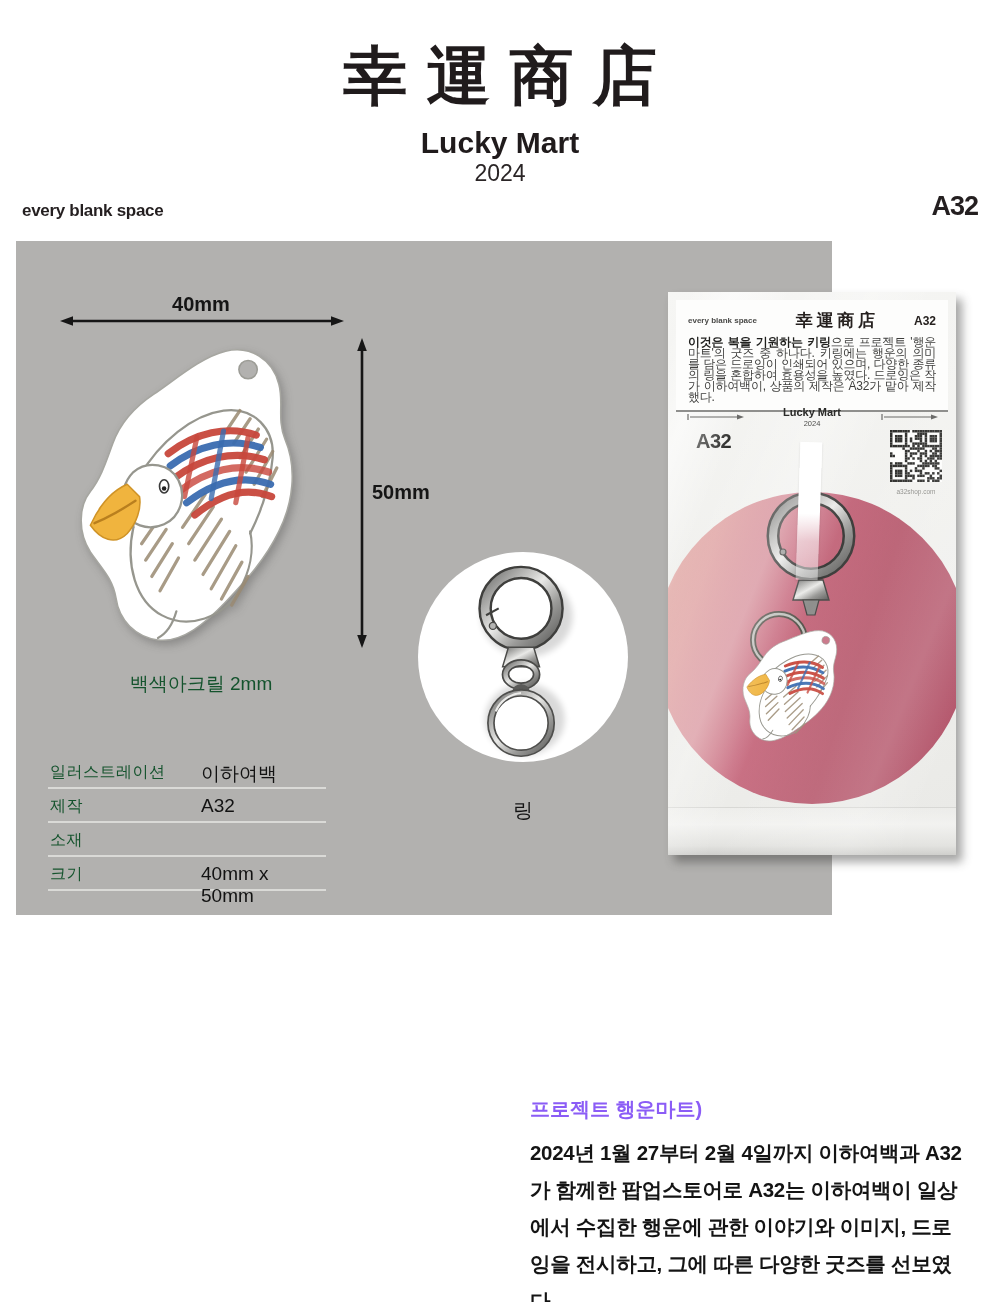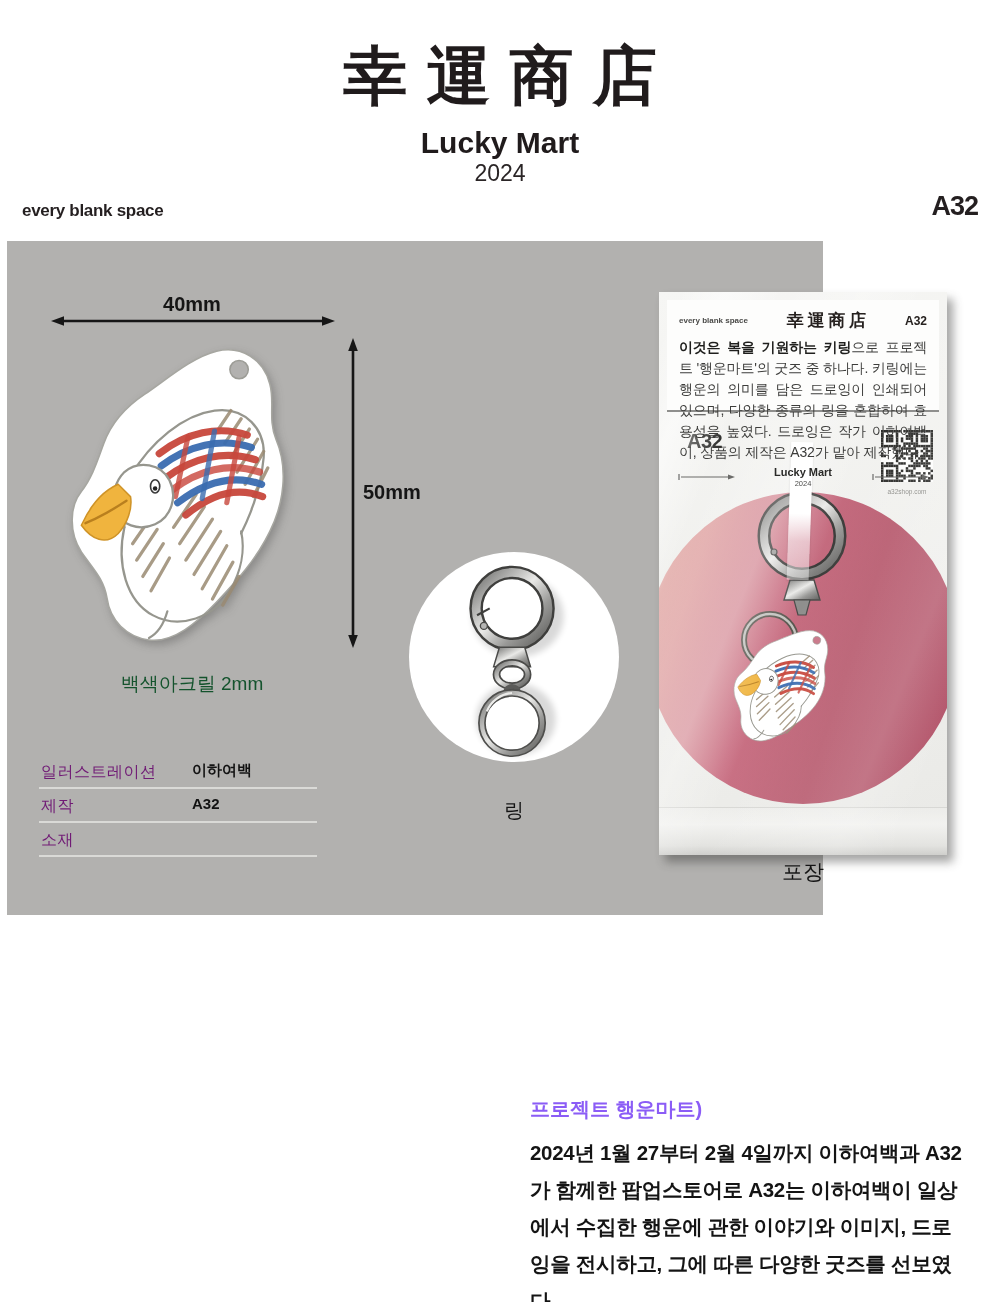--- a/index.html
+++ b/index.html
@@ -14,37 +14,37 @@
   .masthead-sub { position:absolute; top:126px; left:0; width:100%; text-align:center;
     font-size:30px; font-weight:800; letter-spacing:0; color:#201b1c; }
   .masthead-year { position:absolute; top:160px; left:0; width:100%; text-align:center;
     font-size:23px; font-weight:400; color:#2a2526; }
   .masthead-brand { position:absolute; top:201px; left:22px; font-size:17px; font-weight:700;
     letter-spacing:-0.3px; color:#241f20; }
   .masthead-code { position:absolute; top:191px; right:22px; font-size:27px; font-weight:900;
     letter-spacing:-1px; color:#241f20; }
 
   
-  .gray { position:absolute; top:241px; left:7px; width:816px; height:674px; background:#b2b1af; }
+  .gray { position:absolute; top:241px; left:16px; width:816px; height:674px; background:#b2b1af; }
 
   .dim-width-label { position:absolute; left:40px; top:52px; width:290px; text-align:center;
     font-size:20px; font-weight:700; color:#151515; }
   .h-arrow { position:absolute; left:42px; top:74px; }
   .v-arrow { position:absolute; left:340px; top:95px; }
   .dim-height-label { position:absolute; left:356px; top:240px; font-size:20px; font-weight:700; color:#151515; }
 
   .charm-large { position:absolute; left:58px; top:102px; width:256px; height:318px; }
   .charm-large svg { filter:drop-shadow(3px 4px 4px rgba(40,40,40,.28)); }
   .material-caption { position:absolute; left:40px; top:430px; width:290px; text-align:center;
     font-size:19px; font-weight:400; color:#14532d; }
 
   .spec-table { position:absolute; left:32px; top:514px; width:278px; }
   .spec-row { position:relative; height:34px; border-bottom:2px solid #dadad7; }
-  .spec-row .lbl { position:absolute; left:2px; top:7px; font-size:16px; color:#701a75; letter-spacing:0.5px; }
-  .spec-row .val { position:absolute; left:153px; top:6px; font-size:15px; font-weight:700; color:#121212; }
+  .spec-row .lbl { position:absolute; left:2px; top:7px; font-size:16px; color:#14532d; letter-spacing:0.5px; }
+  .spec-row .val { position:absolute; left:153px; top:6px; font-size:19px; font-weight:400; color:#121212; }
 
   .ring-fig { position:absolute; left:402px; top:311px; width:210px; height:210px; background:#fff;
     border-radius:50%; display:flex; align-items:center; justify-content:center; overflow:hidden; }
   .ring-caption { position:absolute; left:402px; top:556px; width:210px; text-align:center;
     font-size:20px; color:#141414; }
 
   
   .package { position:absolute; left:652px; top:51px; width:288px; height:563px;
     background:linear-gradient(160deg,#f6f6f4 0%, #efefec 60%, #e9e9e6 100%);
     box-shadow:6px 7px 9px rgba(55,55,53,.45); overflow:hidden; }
@@ -52,21 +52,21 @@
     background:linear-gradient(112deg, rgba(255,255,255,0) 4%, rgba(255,255,255,.55) 13%,
       rgba(255,255,255,0) 24%, rgba(255,255,255,.28) 40%, rgba(255,255,255,0) 52%,
       rgba(255,255,255,.18) 78%, rgba(255,255,255,0) 90%); }
   .pkg-card { position:absolute; left:8px; top:8px; width:272px; height:112px; background:#fdfdfc;
     border-bottom:2px solid #8f8f8d; z-index:7; }
   .pkg-card-head { display:flex; align-items:center; justify-content:space-between; padding:9px 12px 2px 12px; }
   .pkg-card-brand { font-size:8px; font-weight:700; color:#4a4a48; letter-spacing:0; }
   .pkg-card-title { font-family:"DejaVu Serif", serif; font-weight:700; font-size:17px;
     letter-spacing:0.22em; text-indent:0.22em; color:#26211f; }
   .pkg-card-code { font-size:12px; font-weight:900; color:#26211f; }
-  .pkg-card-desc { padding:3px 12px 0 12px; font-size:14px; line-height:21px; color:#3d3d3b;
+  .pkg-card-desc { padding:3px 12px 0 12px; font-size:12px; line-height:11px; color:#3d3d3b;
     text-align:justify; letter-spacing:-0.2px; }
   .pkg-card-desc b { color:#1f1f1d; }
   .pkg-card-foot { position:relative; margin-top:3px; height:24px; }
   .pkg-foot-product { position:absolute; left:0; width:100%; top:0; text-align:center;
     font-size:11px; font-weight:800; color:#2a2a28; }
   .pkg-foot-year { position:absolute; left:0; width:100%; top:13px; text-align:center;
     font-size:7.5px; color:#4c4c4a; }
   .pkg-foot-arrow { position:absolute; top:7px; }
   .pkg-foot-arrow.left { left:10px; } .pkg-foot-arrow.right { right:10px; }
 
@@ -165,20 +165,24 @@
       <div class="spec-row">
         <span class="lbl">일러스트레이션</span>
         <span class="val">이하여백</span>
       </div>
       <div class="spec-row">
         <span class="lbl">제작</span>
         <span class="val">A32</span>
       </div>
       <div class="spec-row">
         <span class="lbl">소재</span>
+      </div>
+      <div class="spec-row">
+        <span class="lbl">크기</span>
+        <span class="val">40mm x 50mm</span>
       </div>
     </div>
 
     <div class="ring-fig">
       <svg width="146" height="206" viewBox="0 0 150 212">
         <defs>
           <linearGradient id="met" x1="0" y1="0" x2="1" y2="1">
             <stop offset="0" stop-color="#6e6e6c"></stop>
               <stop offset="0.45" stop-color="#e9e9e7"></stop>
             <stop offset="0.7" stop-color="#9a9a98"></stop>
@@ -540,19 +544,18 @@
           <span class="pkg-foot-product">Lucky Mart</span>
           <span class="pkg-foot-year">2024</span>
           <svg class="pkg-foot-arrow right" width="58" height="8" viewBox="0 0 58 8">
             <line x1="4" y1="4" x2="54" y2="4" stroke="#6b6b69" stroke-width="1.2"></line>
             <polygon points="58,4 51,1.5 51,6.5" fill="#6b6b69"></polygon>
               <line x1="2" y1="1" x2="2" y2="7" stroke="#6b6b69" stroke-width="1.2"></line>
           </svg>
         </div>
       </div>
     </div>
-    <div class="pkg-caption">포장</div>
   </div>
 
   <div class="footer-heading">프로젝트 행운마트)</div>
   <div class="footer-body">2024년 1월 27부터 2월 4일까지 이하여백과 A32가 함께한 팝업스토어로 A32는 이하여백이 일상에서 수집한 행운에 관한 이야기와 이미지, 드로잉을 전시하고, 그에 따른 다양한 굿즈를 선보였다.</div>
 
 </div>
 
 </body></html>

